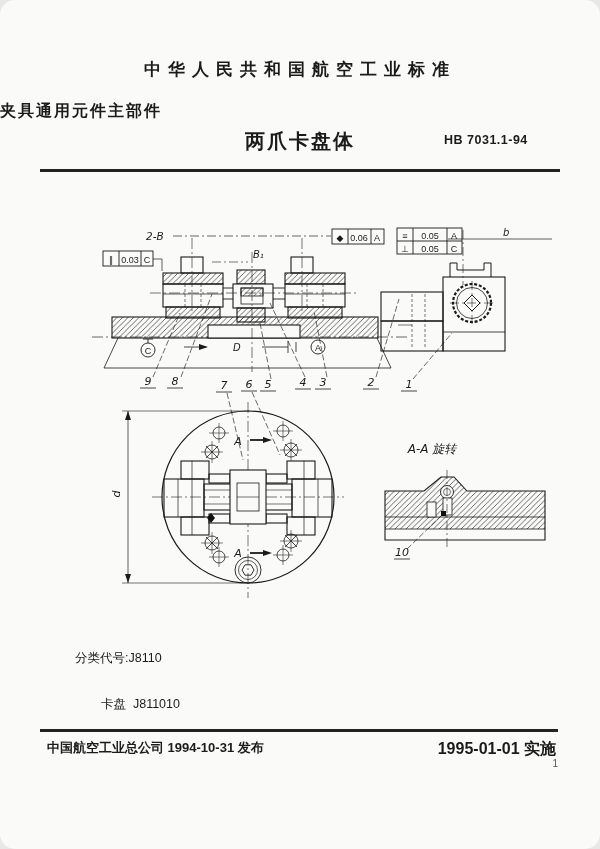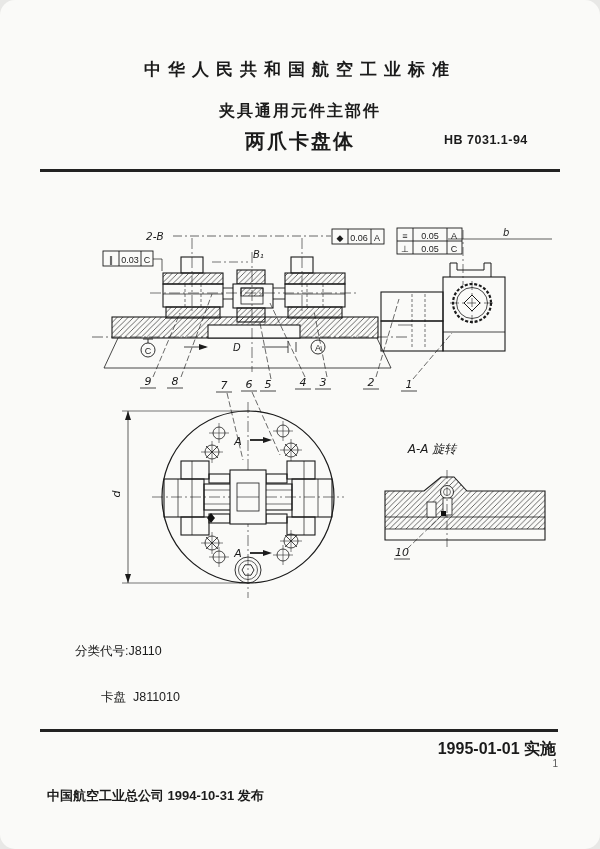--- a/index.html
+++ b/index.html
@@ -1,29 +1,29 @@
 <!DOCTYPE html>
 <html><head>
 <meta charset="utf-8">
 <style>
   html,body{margin:0;padding:0;background:#e8e8e6;}
   .page{position:relative;width:600px;height:849px;margin:0 auto;background:#fafaf8;
         font-family:"Liberation Sans",sans-serif;color:#1b1b1b;overflow:hidden;border-radius:15px;}
   .abs{position:absolute;}
   .hdr-main{top:58px;left:0;width:600px;text-align:center;font-size:17px;font-weight:bold;
             letter-spacing:7px;white-space:nowrap;}
-  .hdr-sub1{top:101px;left:0;width:600px;text-align:center;font-size:16px;font-weight:bold;letter-spacing:2px;}
+  .hdr-sub1{top:101px;left:0;width:600px;font-size:16px;font-weight:bold;letter-spacing:2px;}
   .hdr-sub2{top:128px;left:0;width:600px;text-align:center;font-size:20px;font-weight:bold;letter-spacing:2px;}
   .hdr-code{top:133px;left:432px;font-size:12.5px;font-weight:600;letter-spacing:.5px;padding-left:12px;}
   .rule{background:#222;height:2.5px;}
   .rule-top{top:169px;left:40px;width:520px;}
   .rule-bot{top:729px;left:40px;width:518px;}
-  .notes{left:75px;font-size:12.5px;white-space:pre;}
+  .notes{left:75px;font-size:12.5px;white-space:pre;margin-top:7px;}
   .n1{top:643px;} .n2{top:666px;} .n3{top:689px;left:101px;}
-  .ft-left{top:739px;left:47px;font-size:13px;font-weight:bold;margin-top:48px;}
+  .ft-left{top:739px;left:47px;font-size:13px;font-weight:bold;}
   .ft-right{top:739px;right:44px;font-size:16px;font-weight:bold;}
   .pgnum{top:758px;right:42px;font-size:10px;color:#555;}
   svg{position:absolute;top:0;left:0;}
   svg text{fill:#1b1b1b;font-family:"Liberation Sans",sans-serif;}
   .dwg-label{font-style:italic;font-family:"DejaVu Sans",sans-serif;}
   .tolcell{font-size:9px;}
 </style>
 </head>
 <body>
 

